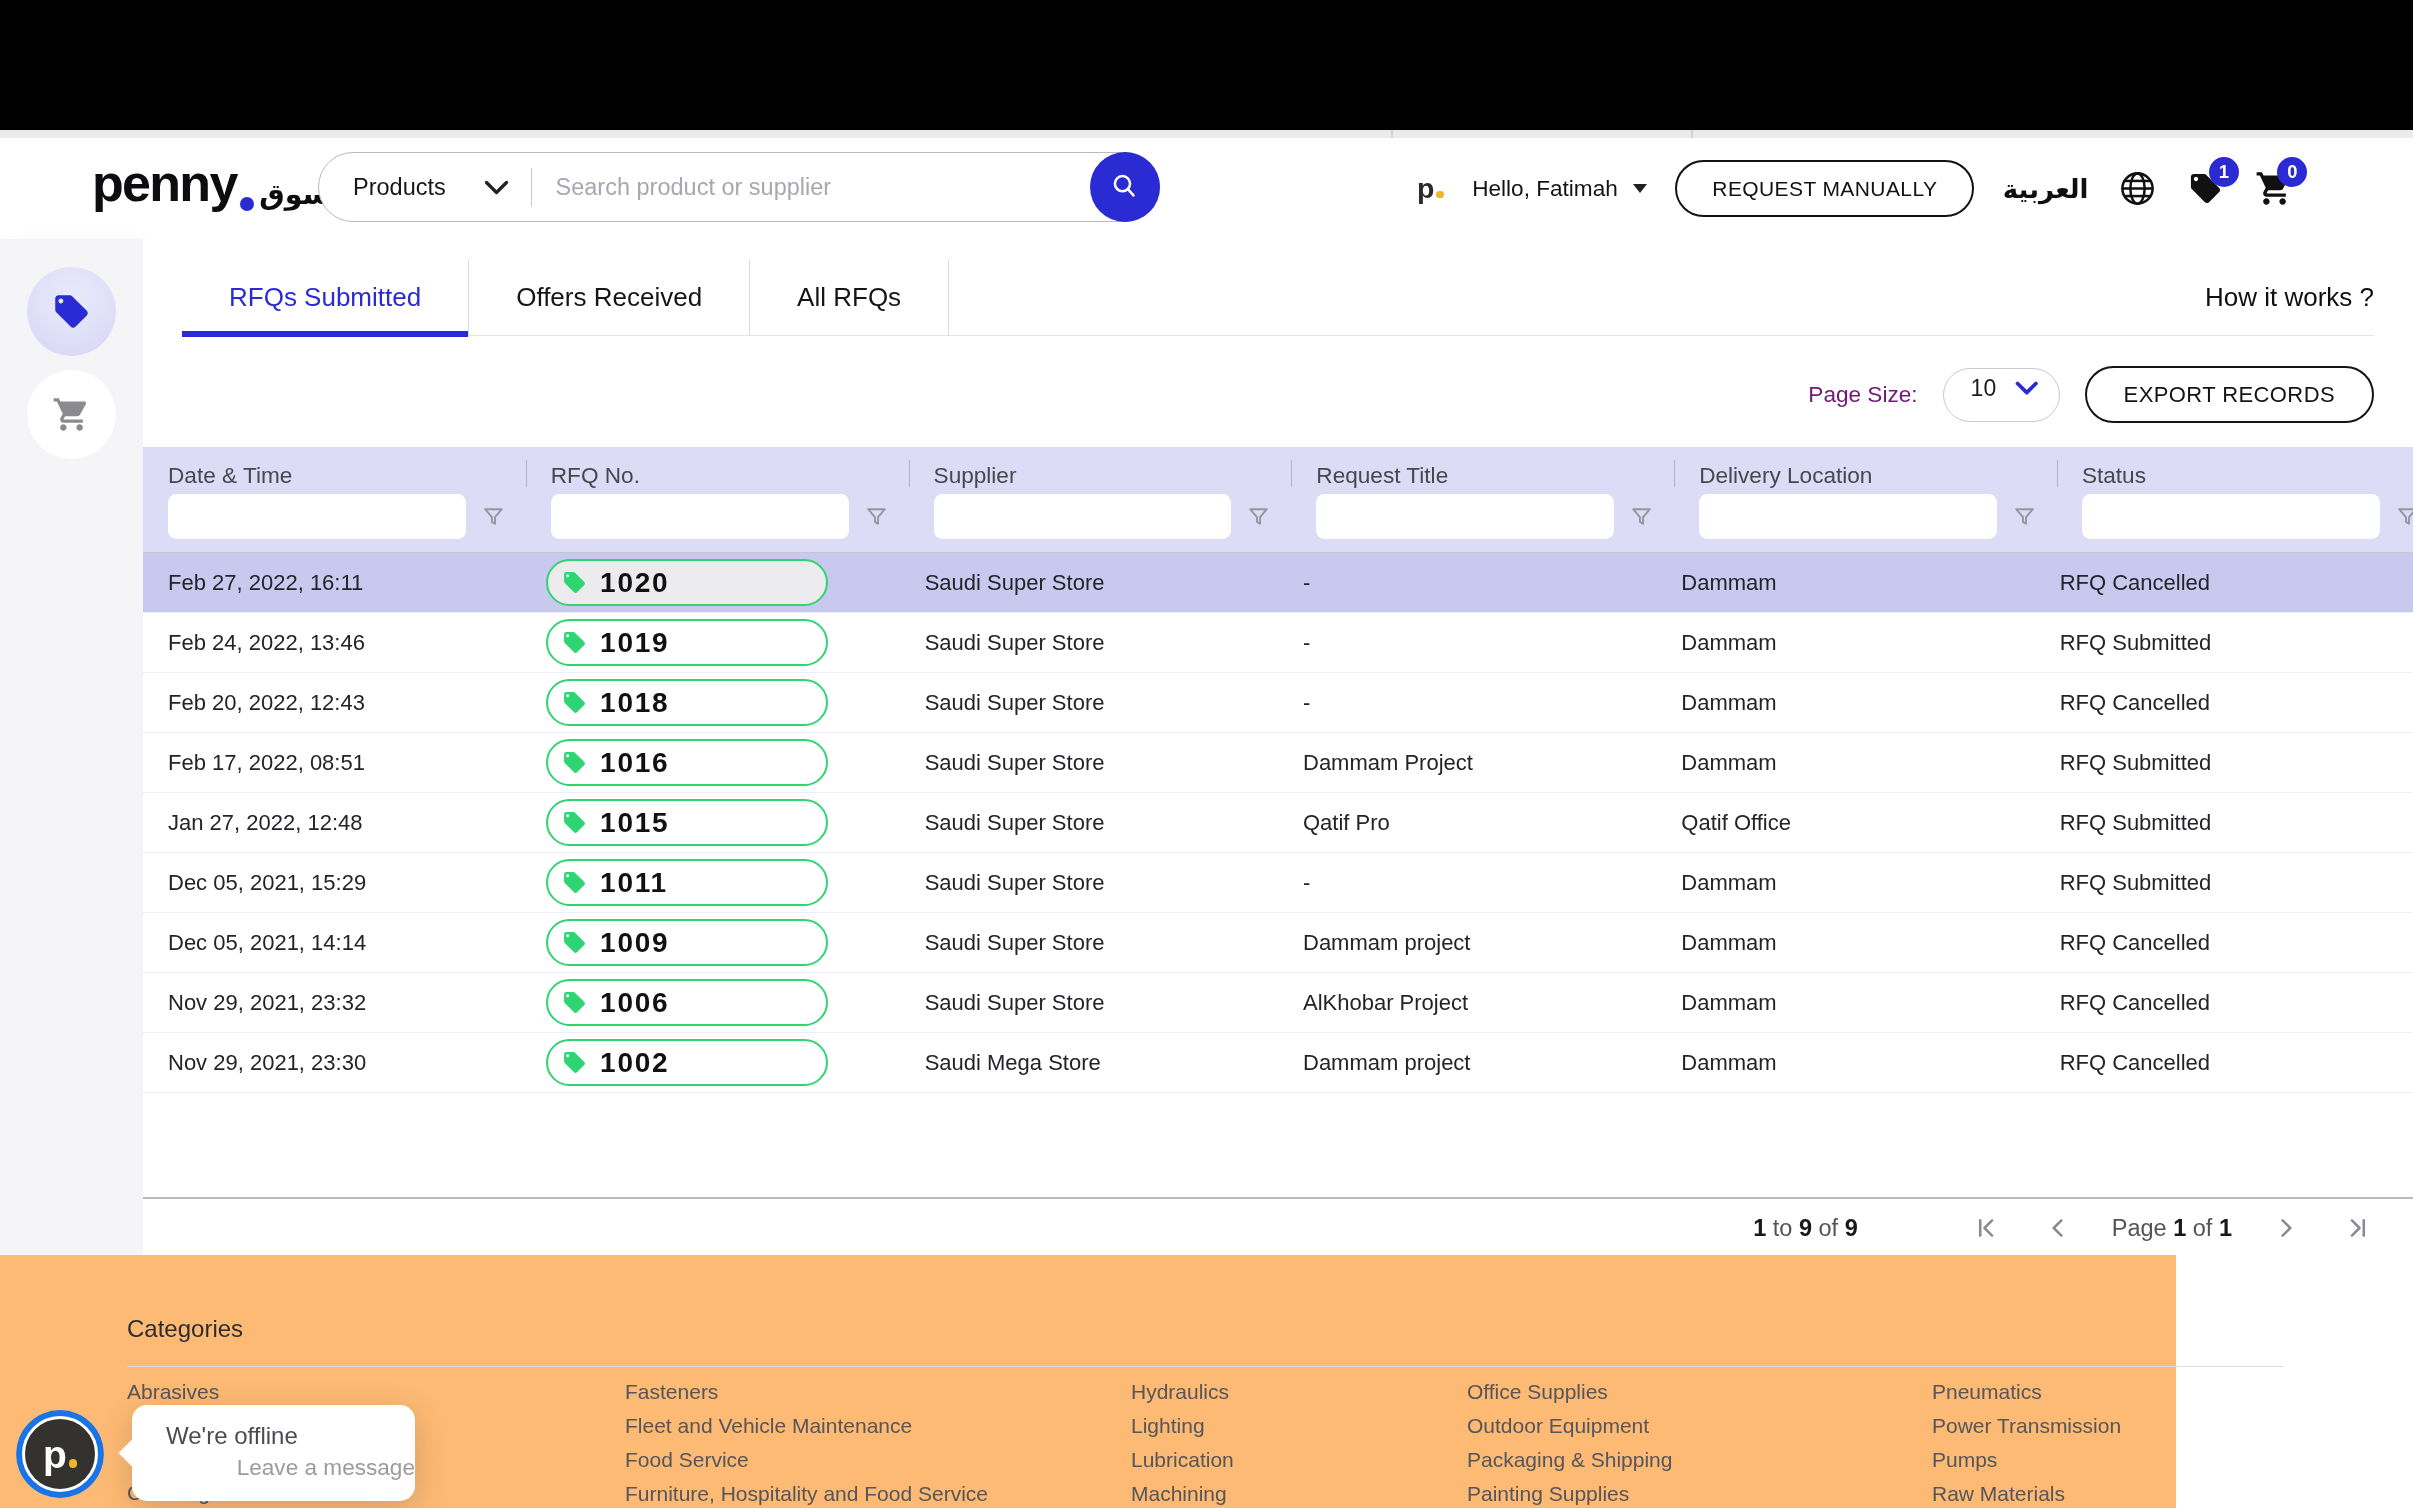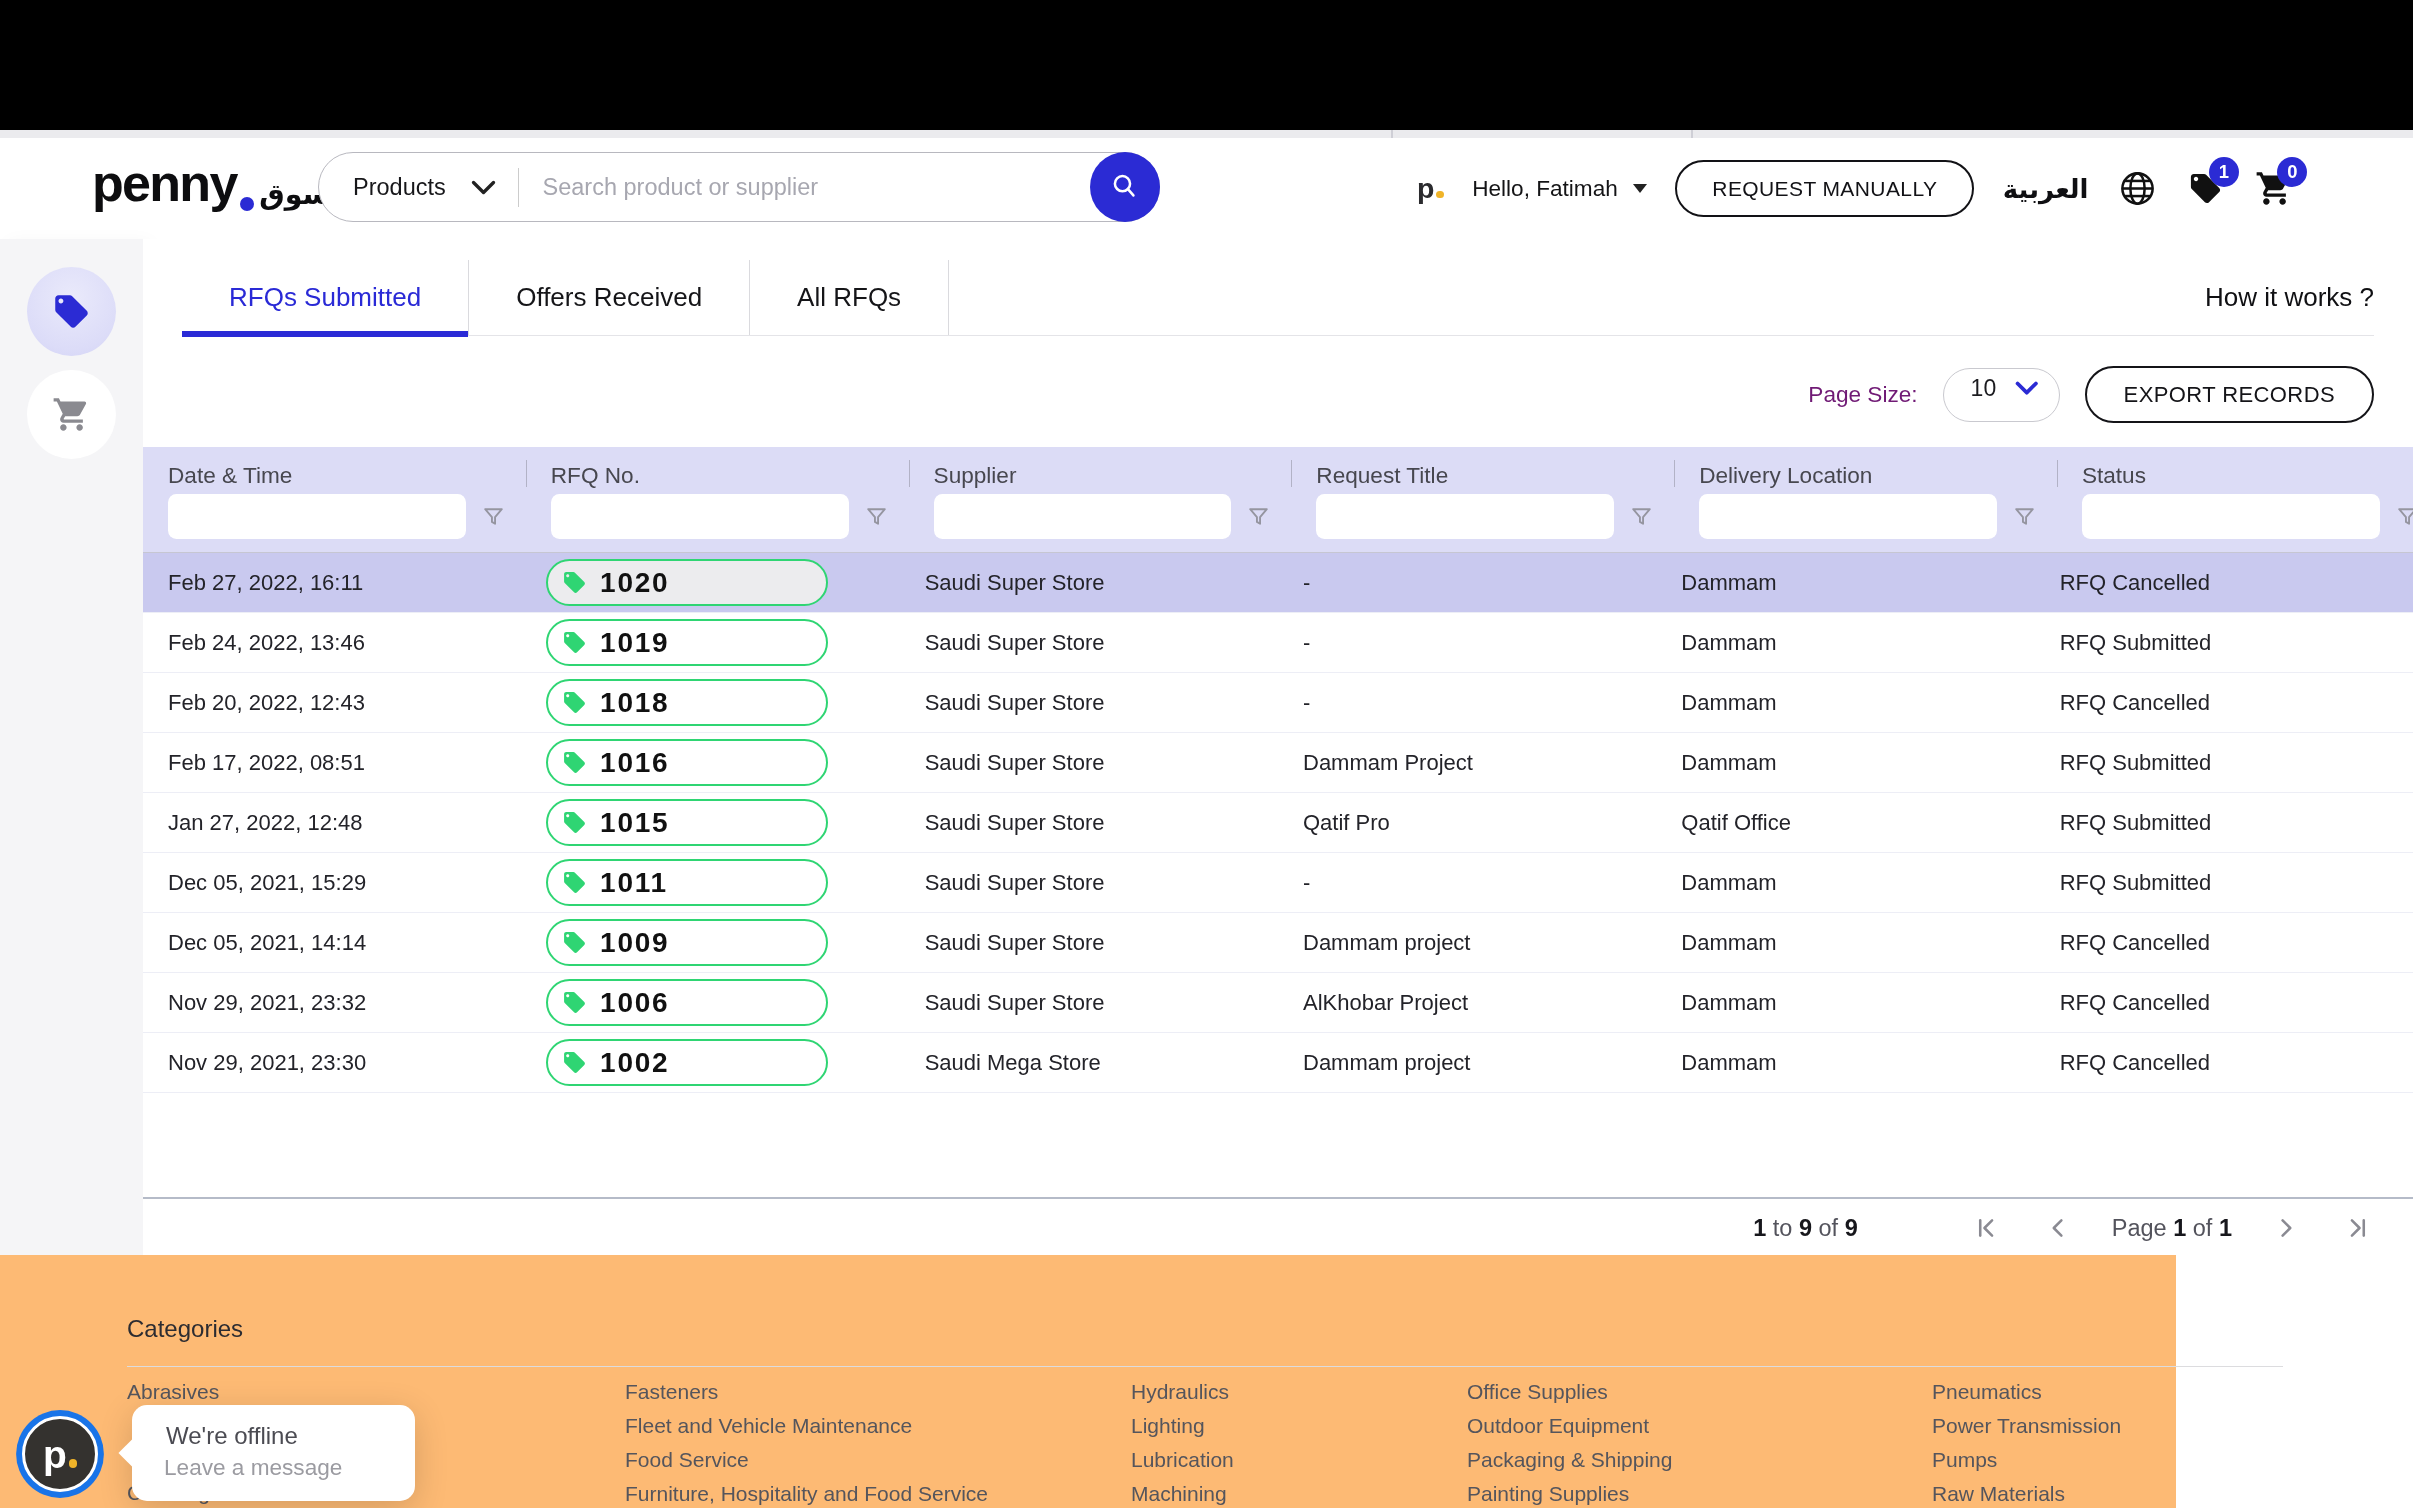--- a/index.html
+++ b/index.html
@@ -14,21 +14,21 @@
 
   
   .appheader{position:absolute;left:0;top:138px;width:2413px;height:101px;background:#fff;}
   .logo{position:absolute;left:92px;top:15px;display:flex;align-items:baseline;}
   .logo .word{font-size:52px;font-weight:700;letter-spacing:-1.7px;color:#0d0d0f;}
   .logo .bdot{width:14.2px;height:14.2px;border-radius:50%;background:#2b2bd4;margin:0 5px 1.7px 3.4px;align-self:flex-end;}
   .logo .ar{font-size:28.5px;font-weight:700;color:#0d0d0f;align-self:flex-end;margin-bottom:1.7px;}
 
   .searchbar{position:absolute;left:318px;top:14.2px;width:842px;height:70px;border:1.7px solid #b8b8bf;
              border-radius:39px;background:#fff;display:flex;align-items:center;box-sizing:border-box;}
-  .products{display:flex;align-items:center;gap:25px;padding-left:34px;font-size:23.5px;color:#17171a;cursor:pointer;}
+  .products{display:flex;align-items:center;gap:38px;padding-left:34px;font-size:23.5px;color:#17171a;cursor:pointer;}
   .sb-div{width:0.8px;height:39px;background:#ccc;margin:0 22px;}
   .search-input{flex:1;border:none;outline:none;font-size:23.5px;color:#333;background:transparent;}
   .search-input::placeholder{color:#a7a7b0;}
   .search-btn{width:70px;height:70px;border-radius:50%;background:#2b2bd4;border:none;margin-right:-0.8px;
               display:flex;align-items:center;justify-content:center;cursor:pointer;flex:0 0 auto;}
 
   .hright{position:absolute;right:119px;top:0;height:101px;display:flex;align-items:center;gap:28.5px;}
   .minilogo{font-size:28.5px;font-weight:700;color:#2b2b2e;display:flex;align-items:baseline;}
   .minilogo .ydot{width:7.5px;height:7.5px;border-radius:50%;background:#f0b429;margin-left:1.7px;}
   .greet{display:flex;align-items:center;gap:15px;font-size:22.6px;color:#141416;cursor:pointer;}
@@ -110,21 +110,21 @@
   
   .chat-avatar{position:absolute;left:22px;top:1416px;width:70px;height:70px;border-radius:50%;background:#34322f;
                border:3.4px solid #fff;box-shadow:0 0 0 5.9px #1974e8;display:flex;align-items:center;
                justify-content:center;cursor:pointer;z-index:6;}
   .chat-avatar .pp{color:#fff;font-size:39px;font-weight:700;display:flex;align-items:baseline;line-height:1;}
   .chat-avatar .ydot{width:8.4px;height:8.4px;border-radius:50%;background:#f0b429;margin-left:1.7px;}
   .chat-popup{position:absolute;left:132px;top:1405px;width:283px;height:96px;background:#fff;border-radius:15px;
               box-shadow:0 8.4px 34px rgba(0,0,0,.16);z-index:5;}
   .chat-tail{position:absolute;left:-9.2px;top:37px;width:22px;height:22px;background:#fff;transform:rotate(45deg);}
   .chat-line1{margin:17px 0 5px 34px;font-size:24px;color:#4b4b52;}
-  .chat-line2{margin-left:32px;font-size:22.6px;color:#9b9ba1;}
+  .chat-line2{margin-left:32px;font-size:22.6px;color:#9b9ba1;text-align:right;}
 
   svg{display:block;}
 </style>
 </head>
 <body>
 
 <div class="topbar"></div>
 <div class="topstrip">
   <div class="sep" style="left:1391px"></div>
   <div class="sep" style="left:1691px"></div>

